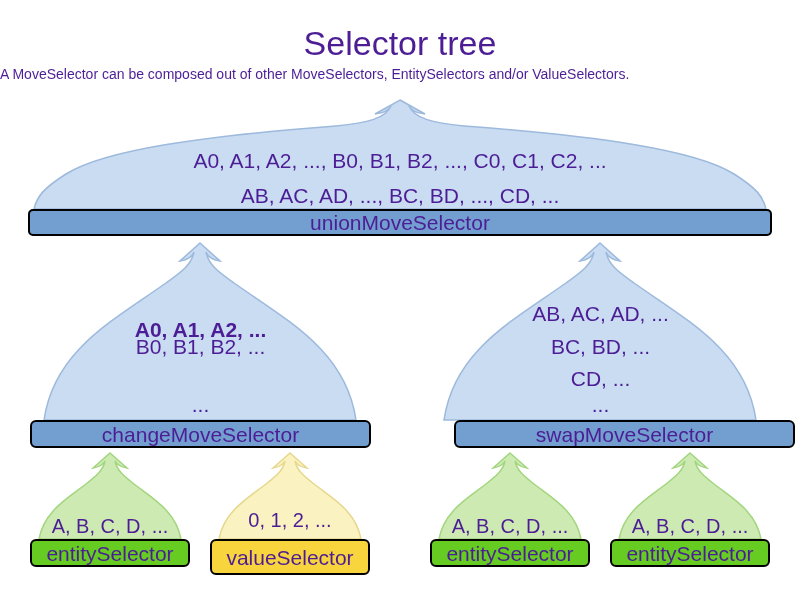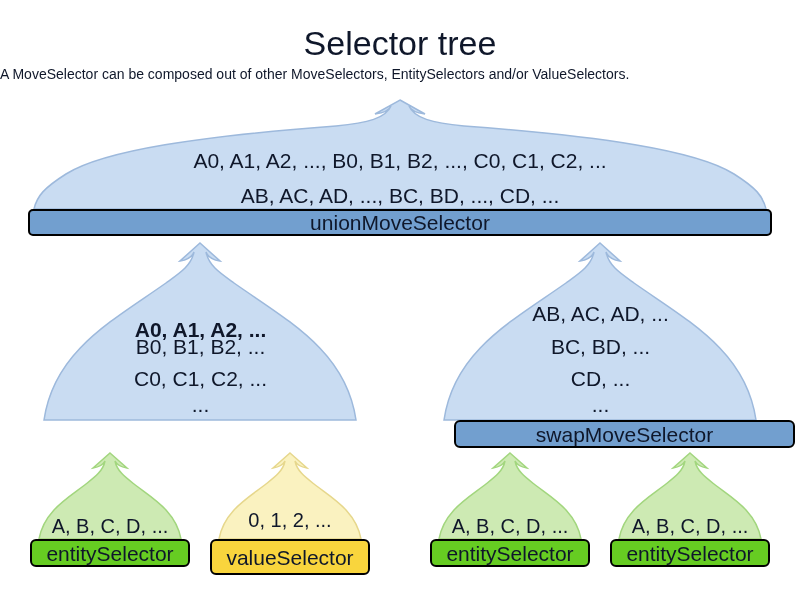--- a/index.html
+++ b/index.html
@@ -1,17 +1,17 @@
 <!DOCTYPE html>
 <html><head>
 <meta charset="utf-8">
 <style>
   html,body{margin:0;padding:0;background:#fff;}
   .stage{position:relative;width:800px;height:600px;background:#ffffff;overflow:hidden;
-         font-family:"Liberation Sans", sans-serif;color:#0f172a;}
+         font-family:"Liberation Sans", sans-serif;color:#4c1d95;}
   .title{position:absolute;top:25px;left:0;width:800px;text-align:center;
          font-size:34px;line-height:36px;font-weight:400;}
   .subtitle{position:absolute;top:66px;left:0;width:800px;
             font-size:14px;line-height:16px;}
   .selector{position:absolute;}
   .selector svg{position:absolute;left:0;top:0;display:block;}
   .content-line{position:absolute;left:0;width:100%;text-align:center;
                 font-size:21px;line-height:26px;white-space:nowrap;}
   .content-line.small{font-size:20px;}
   .bar{position:absolute;left:0;width:100%;box-sizing:border-box;border:2px solid #000;
@@ -42,22 +42,24 @@
   </div>
 
   <div class="selector" style="left:30px;top:241px;width:341px;height:207px;">
     <svg width="341" height="180" viewBox="0 0 341 180">
       <path stroke-width="1.5" d="M 170 2 L 190 20 C 183 19 178 16 176 11 C 179 25 190 32 204 42
                C 258 80 316 110 326 179 L 14 179 C 24 110 82 80 136 42
                C 150 32 161 25 164 11 C 162 16 157 19 150 20 Z" fill="#c9dcf2" stroke="#9db9dc"></path>
     </svg>
     <div class="content-line" style="top:76px;font-weight:bold;">A0, A1, A2, ...</div>
     <div class="content-line" style="top:93px;">B0, B1, B2, ...</div>
-    <div class="content-line" style="top:125px;">C0, C1, C2, ...</div>
     <div class="content-line" style="top:151px;">...</div>
+    <div class="bar r6" style="top: 179px; height: 28px; background-color: rgb(114, 159, 207);">
+      <span class="bar-label">changeMoveSelector</span>
+    </div>
   </div>
 
   <div class="selector" style="left:430px;top:241px;width:341px;height:207px;">
     <svg width="341" height="180" viewBox="0 0 341 180">
       <path stroke-width="1.5" d="M 170 2 L 190 20 C 183 19 178 16 176 11 C 179 25 190 32 204 42
                C 258 80 316 110 326 179 L 14 179 C 24 110 82 80 136 42
                C 150 32 161 25 164 11 C 162 16 157 19 150 20 Z" fill="#c9dcf2" stroke="#9db9dc"></path>
     </svg>
     <div class="content-line" style="top:60px;">AB, AC, AD, ...</div>
     <div class="content-line" style="top:93px;">BC, BD, ...</div>

